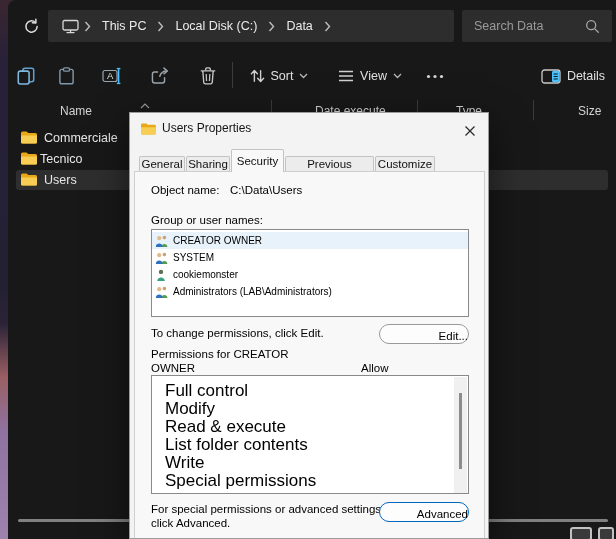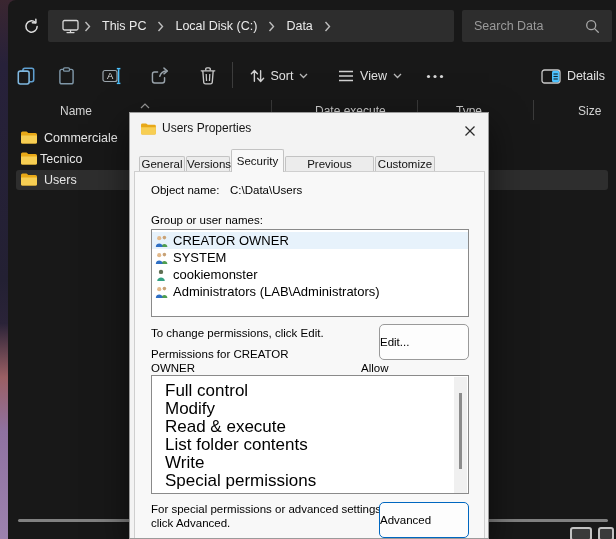--- a/index.html
+++ b/index.html
@@ -40,23 +40,23 @@
     box-shadow:0 12px 34px rgba(0,0,0,.55);
     font-size:11.5px; color:#000; overflow:hidden;
   }
   .dlg-title { position:absolute; left:32px; top:8px; font-size:12px; color:#151515; }
   .dlg-close { position:absolute; left:328px; top:6px; width:24px; height:24px; display:flex; align-items:center; justify-content:center; }
   .tab { position:absolute; background:#ececec; border:1px solid #c3c3c3; border-bottom:none; border-radius:2px 2px 0 0; text-align:center; font-size:11.5px; color:#111; top:43px; height:15px; line-height:15px; z-index:1; }
   .tab.active { top:36px; height:23px; line-height:23px; background:#f8f8f8; z-index:3; }
   .page { position:absolute; left:4px; top:58px; width:351px; height:400px; background:#f8f8f8; border:1px solid #cfcfcf; z-index:2; }
   .lbl { position:absolute; font-size:11.5px; color:#000; white-space:nowrap; }
   .box { position:absolute; background:#fff; border:1px solid #8a8a8a; }
-  .grow { display:flex; align-items:center; height:17px; padding-left:3px; gap:4px; font-size:13px; white-space:nowrap; }
+  .grow { display:flex; align-items:center; height:17px; padding-left:3px; gap:4px; font-size:10px; white-space:nowrap; }
   .grow.sel { background:#e7f2fb; }
-  .btn { position:absolute; width:90px; height:36px; background:#fdfdfd; border:1px solid #9a9a9a; border-radius:5px; font-size:11.5px; color:#000; text-align:left; line-height:22px; font-family:"Liberation Sans", sans-serif; }
+  .btn { position:absolute; width:90px; height:20px; background:#fdfdfd; border:1px solid #9a9a9a; border-radius:10px; font-size:11.5px; color:#000; text-align:right; line-height:22px; font-family:"Liberation Sans", sans-serif; }
   .btn.accent { border:1.5px solid #0067c0; }
   .permrow { height:18px; line-height:18px; padding-left:13px; font-size:17px; white-space:nowrap; }
   .scrolltrack { position:absolute; right:1px; top:1px; width:13px; height:117px; background:#f0f0f0; }
   .scrollthumb { position:absolute; left:5px; top:16px; width:3px; height:76px; background:#8c8c8c; }
 </style>
 </head>
 <body>
 
 <div class="screen">
   <div class="window"></div>
@@ -242,21 +242,21 @@
     </span>
     <div class="dlg-title">Users Properties</div>
     <div class="dlg-close">
       <svg width="12" height="12" viewBox="0 0 12 12">
         <line x1="1.5" y1="1.5" x2="10.5" y2="10.5" stroke="#2b2b2b" stroke-width="1.2"></line>
         <line x1="10.5" y1="1.5" x2="1.5" y2="10.5" stroke="#2b2b2b" stroke-width="1.2"></line>
       </svg>
     </div>
 
     <div class="tab" style="left:9px; width:46px;">General</div>
-    <div class="tab" style="left:56px; width:44px;">Versions</div>
+    <div class="tab" style="left:56px; width:44px;">Sharing</div>
     <div class="tab active" style="left:101px; width:53px;">Security</div>
     <div class="tab" style="left:155px; width:89px;">Previous Versions</div>
     <div class="tab" style="left:245px; width:60px;">Customize</div>
 
     <div class="page">
       <div class="lbl" style="left:16px; top:12px;">Object name:</div>
       <div class="lbl" style="left:95px; top:12px;">C:\Data\Users</div>
 
       <div class="lbl" style="left:16px; top:42px;">Group or user names:</div>
 

